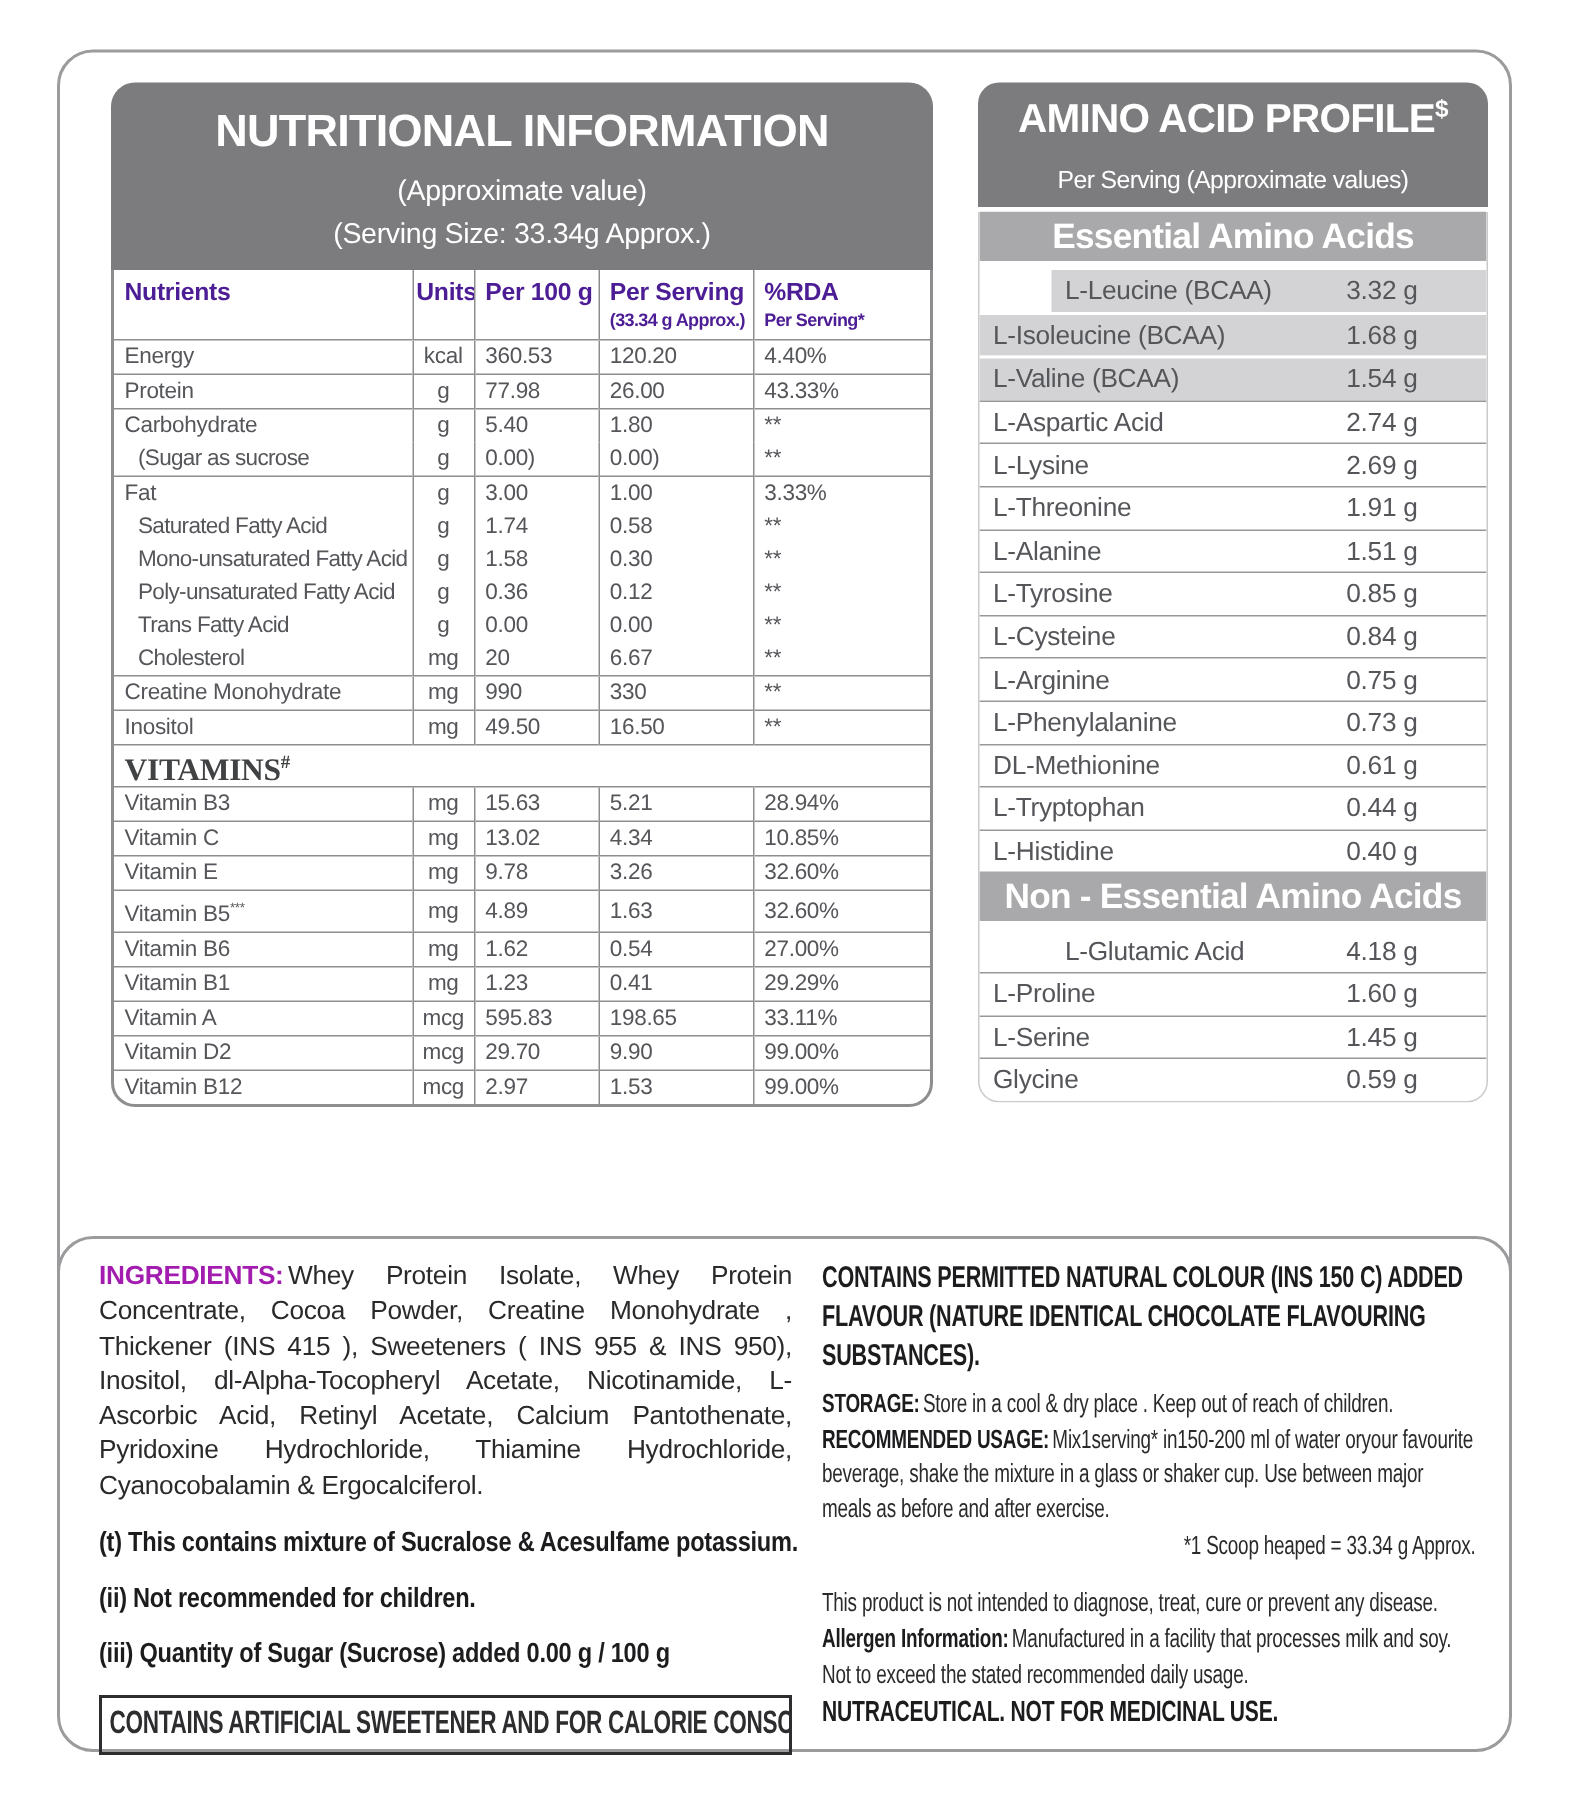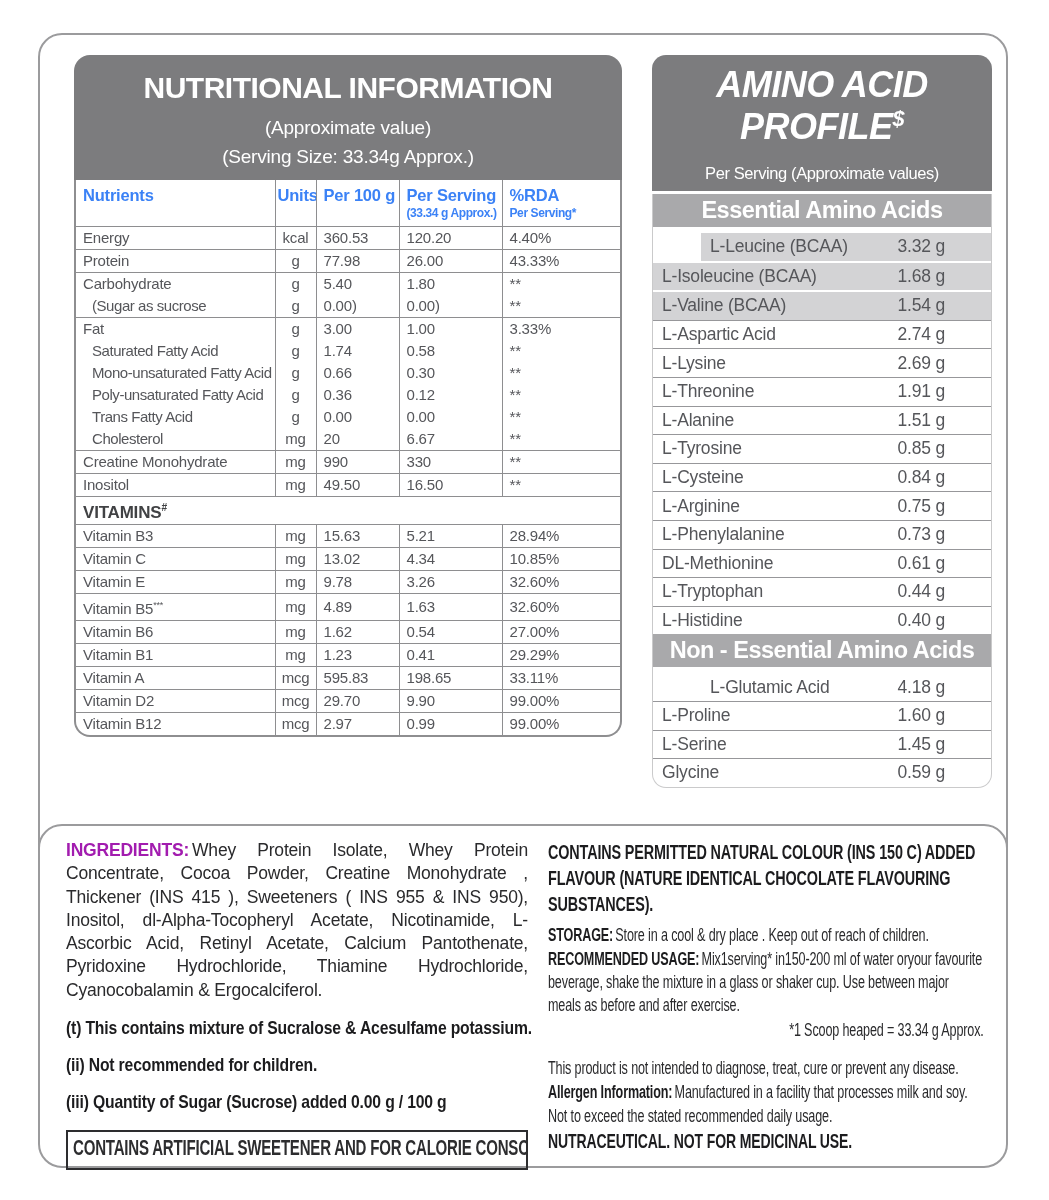--- a/index.html
+++ b/index.html
@@ -17,32 +17,32 @@
   .gray-head{background:#7c7c7e;color:#fff;text-align:center;}
   .nutri-head{border-radius:16px 16px 0 0;padding:16px 6px 12px;}
   .nutri-title{font-size:30px;font-weight:bold;margin:0 0 12px;letter-spacing:-0.5px;}
   .nutri-sub{font-size:19px;margin:7px 0 0;}
   .ntable-wrap{border:2px solid #8e8e90;border-top:none;border-radius:0 0 16px 16px;overflow:hidden;background:#fff;}
   table.ntable{width:100%;border-collapse:collapse;table-layout:fixed;}
   .ntable col.c1{width:199px}.ntable col.c2{width:41px}.ntable col.c3{width:83px}.ntable col.c4{width:103px}.ntable col.c5{width:auto}
   .ntable th,.ntable td{border-left:1.5px solid #8e8e90;padding:2px 5px 2px 7px;text-align:left;
       font-size:15px;line-height:18px;font-weight:normal;color:#55565a;white-space:nowrap;overflow:hidden;}
   .ntable th:first-child,.ntable td:first-child{border-left:none;}
-  .ntable thead th{font-weight:bold;color:#3b82f6;font-size:16.5px;vertical-align:top;padding-top:6px;padding-bottom:6px;}
+  .ntable thead th{font-weight:bold;color:#4c1d95;font-size:16.5px;vertical-align:top;padding-top:6px;padding-bottom:6px;}
   .ntable thead .small{display:block;font-size:12px;line-height:13px;margin-top:3px;letter-spacing:-0.4px;}
   .ntable tr.sep th,.ntable tr.sep td{border-top:1.5px solid #8e8e90;}
   .ntable td.c-units{text-align:center;padding-left:2px;padding-right:2px;}
   .ntable td.ind{padding-left:16px;letter-spacing:-0.45px;margin-top:27px;}
-  .ntable td.sec-cell{font-weight:bold;color:#414244;font-size:17px;}
+  .ntable td.sec-cell{font-weight:bold;color:#414244;font-size:21px;font-family:Liberation Serif, serif;}
   .ntable .th-units{text-align:center;padding-left:2px;padding-right:2px;}
 
   
   .amino-panel{position:absolute;left:612px;top:20px;width:340px;}
   .amino-head{border-radius:14px 14px 0 0;padding:9px 4px 8px;}
-  .amino-title{font-size:36px;font-weight:bold;margin:0;letter-spacing:-0.5px;font-style:italic;}
+  .amino-title{font-size:27px;font-weight:bold;margin:0;letter-spacing:-0.5px;}
   .amino-sub{font-size:16.5px;margin-top:16px;letter-spacing:-0.4px;}
   .amino-body{border:1.5px solid #95959780;border-top:none;border-radius:0 0 14px 14px;overflow:hidden;margin-top:3px;}
   .amino-band{background:#a9a9ab;color:#fff;font-weight:bold;font-size:23.5px;text-align:center;
       height:33px;line-height:33px;letter-spacing:-0.5px;margin-bottom:6px;white-space:nowrap;}
   .amino-row{display:flex;justify-content:space-between;align-items:center;height:27.6px;
       padding:0 46px 0 9px;font-size:17.5px;border-top:1.5px solid #97979a;}
   .amino-band + .amino-row{border-top:none;margin-left:48px;}
   .amino-row.shaded{background:#d3d3d5;}
   .amino-row.shaded + .amino-row.shaded{border-top:2.5px solid #ffffff;gap:20px;}
 
@@ -140,21 +140,21 @@
             <tr>
               <td class="c-name ind"><span>Saturated Fatty Acid</span></td>
               <td class="c-units">g</td>
               <td>1.74</td>
               <td>0.58</td>
               <td>**</td>
             </tr>
             <tr>
               <td class="c-name ind"><span>Mono-unsaturated Fatty Acid</span></td>
               <td class="c-units">g</td>
-              <td>0.66</td>
+              <td>1.58</td>
               <td>0.30</td>
               <td>**</td>
             </tr>
             <tr>
               <td class="c-name ind"><span>Poly-unsaturated Fatty Acid</span></td>
               <td class="c-units">g</td>
               <td>0.36</td>
               <td>0.12</td>
               <td>**</td>
             </tr>
@@ -242,21 +242,21 @@
               <td class="c-name"><span>Vitamin D2</span></td>
               <td class="c-units">mcg</td>
               <td>29.70</td>
               <td>9.90</td>
               <td>99.00%</td>
             </tr>
             <tr class="sep">
               <td class="c-name"><span>Vitamin B12</span></td>
               <td class="c-units">mcg</td>
               <td>2.97</td>
-              <td>0.99</td>
+              <td>1.53</td>
               <td>99.00%</td>
             </tr>
           </tbody>
       </table>
     </div>
   </div>
 
   <div class="amino-panel">
     <div class="gray-head amino-head">
       <div class="amino-title"><span>AMINO ACID PROFILE</span><sup>$</sup></div>

